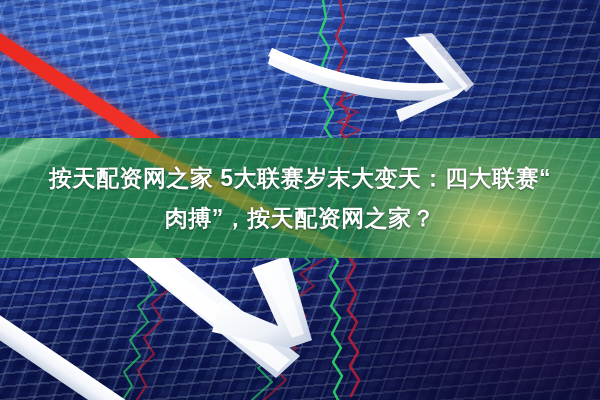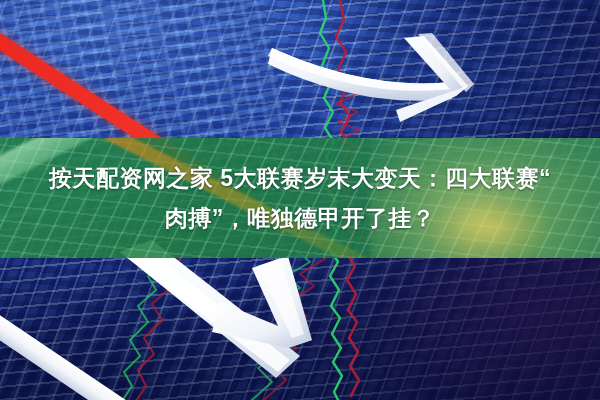--- a/index.html
+++ b/index.html
@@ -323,17 +323,17 @@
 
   <div class="green-band">
     <div class="band-texture"></div>
     <div class="band-arrow-ghost"></div>
     <div class="band-stripe-red"></div>
     <div class="band-glow"></div>
     <div class="band-glow2"></div>
 
     <div class="title-block">
       <div class="title-line">按天配资网之家 5大联赛岁末大变天：四大联赛“</div>
-      <div class="title-line">肉搏”，唯独德甲开了挂？</div>
+      <div class="title-line">肉搏”，按天配资网之家？</div>
     </div>
   </div>
 
 </div>
 
 </body></html>

